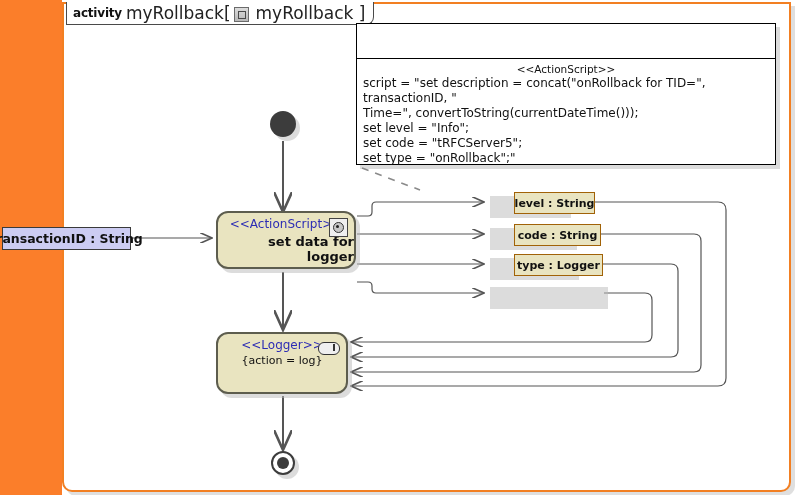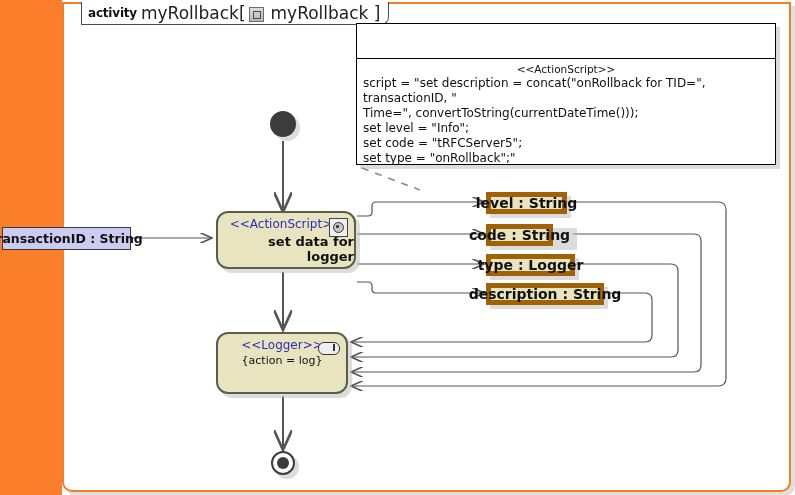--- a/index.html
+++ b/index.html
@@ -9,21 +9,21 @@
 
   
   .orange-strip{position:absolute;left:0;top:0;width:62px;height:495px;background:#fb7e2a;}
 
   
   .frame{position:absolute;left:62px;top:2px;width:729px;height:490px;
          border:2px solid #f27f22;border-radius:0 0 10px 10px;background:#ffffff;box-sizing:border-box;}
   .frame-shadow{position:absolute;left:66px;top:6px;width:729px;height:490px;background:#b9b9b9;opacity:.45;border-radius:0 0 10px 10px;}
 
   
-  .activity-tab{position:absolute;left:81px;top:2px;height:20px;
+  .activity-tab{position:absolute;left:66px;top:2px;height:20px;
                 border:1px solid #4a4a4a;border-top:none;background:#ffffff;
                 padding:1px 8px 1px 6px;font-size:12px;color:#222;white-space:nowrap;
                 display:flex;align-items:center;gap:0px;
                 border-radius:0 0 8px 0;}
   .activity-kw{font-weight:bold;font-size:12px;color:#111;letter-spacing:-.2px;}
   .activity-nm{font-size:17px;color:#222;margin-left:4px;}
   .tab-icon{display:inline-block;width:13px;height:13px;margin:0 3px;
             background:linear-gradient(#dcdcdc,#b9b9b9);border:1px solid #6b6b6b;position:relative;top:1px;}
   .tab-icon:after{content:"";position:absolute;left:3px;top:3px;width:6px;height:6px;border:1px solid #4a4a4a;}
 
@@ -51,23 +51,23 @@
   .node-icon-pill{position:absolute;width:20px;height:11px;border:1.5px solid #333;border-radius:6px;background:#efefef;}
   .node-icon-pill .bar{position:absolute;right:4px;top:1px;width:2px;height:7px;background:#333;}
 
   
   .init{position:absolute;width:26px;height:26px;border-radius:50%;background:#3c3c3c;}
   .final-o{position:absolute;width:24px;height:24px;border-radius:50%;border:2px solid #3c3c3c;background:#fff;box-sizing:border-box;}
   .final-i{position:absolute;width:12px;height:12px;border-radius:50%;background:#3c3c3c;}
   .nodeshadow{position:absolute;border-radius:50%;background:#b9b9b9;opacity:.5;}
 
   
-  .pin{position:absolute;background:#e9e4c0;border:5px solid #a16207;box-sizing:border-box;
-       font-size:14px;font-weight:bold;color:#111;display:flex;align-items:center;justify-content:center;
-       padding:0 6px;white-space:nowrap;}
+  .pin{position:absolute;background:#e9e4c0;border:1px solid #a16207;box-sizing:border-box;
+       font-size:11px;font-weight:bold;color:#111;display:flex;align-items:center;justify-content:center;
+       padding:0 6px;white-space:nowrap;margin-left:28px;}
   .pinshadow{position:absolute;background:#b9b9b9;opacity:.5;}
 
   .param{position:absolute;background:#ccccf2;border:1px solid #3a3a3a;box-sizing:border-box;
          font-size:12.5px;font-weight:bold;color:#111;display:flex;align-items:center;justify-content:center;
          padding:0 6px;white-space:nowrap;}
 
   svg.wires{position:absolute;left:0;top:0;width:795px;height:495px;pointer-events:none;}
 </style>
 </head>
 <body>
@@ -159,27 +159,24 @@
   <div class="param" style="left:2px;top:227px;width:129px;height:23px;">
     <span>transactionID : String</span>
   </div>
 
   <div class="pinshadow" style="left:490px;top:196px;width:81px;height:22px;"></div>
   <div class="pin" style="left:486px;top:192px;width:81px;height:22px;">
     <span>level : String</span>
   </div>
 
   <div class="pinshadow" style="left:490px;top:228px;width:87px;height:22px;"></div>
-  <div class="pin" style="left:486px;top:224px;width:67px;height:22px;">
+  <div class="pin" style="left:486px;top:224px;width:87px;height:22px;">
     <span>code : String</span>
   </div>
 
   <div class="pinshadow" style="left:490px;top:258px;width:89px;height:22px;"></div>
   <div class="pin" style="left:486px;top:254px;width:89px;height:22px;">
     <span>type : Logger</span>
   </div>
 
   <div class="pinshadow" style="left:490px;top:287px;width:118px;height:22px;"></div>
-  <div class="pin" style="left:486px;top:283px;width:118px;height:22px;">
-    <span>description : String</span>
-  </div>
 
 </div>
 
 </body></html>

